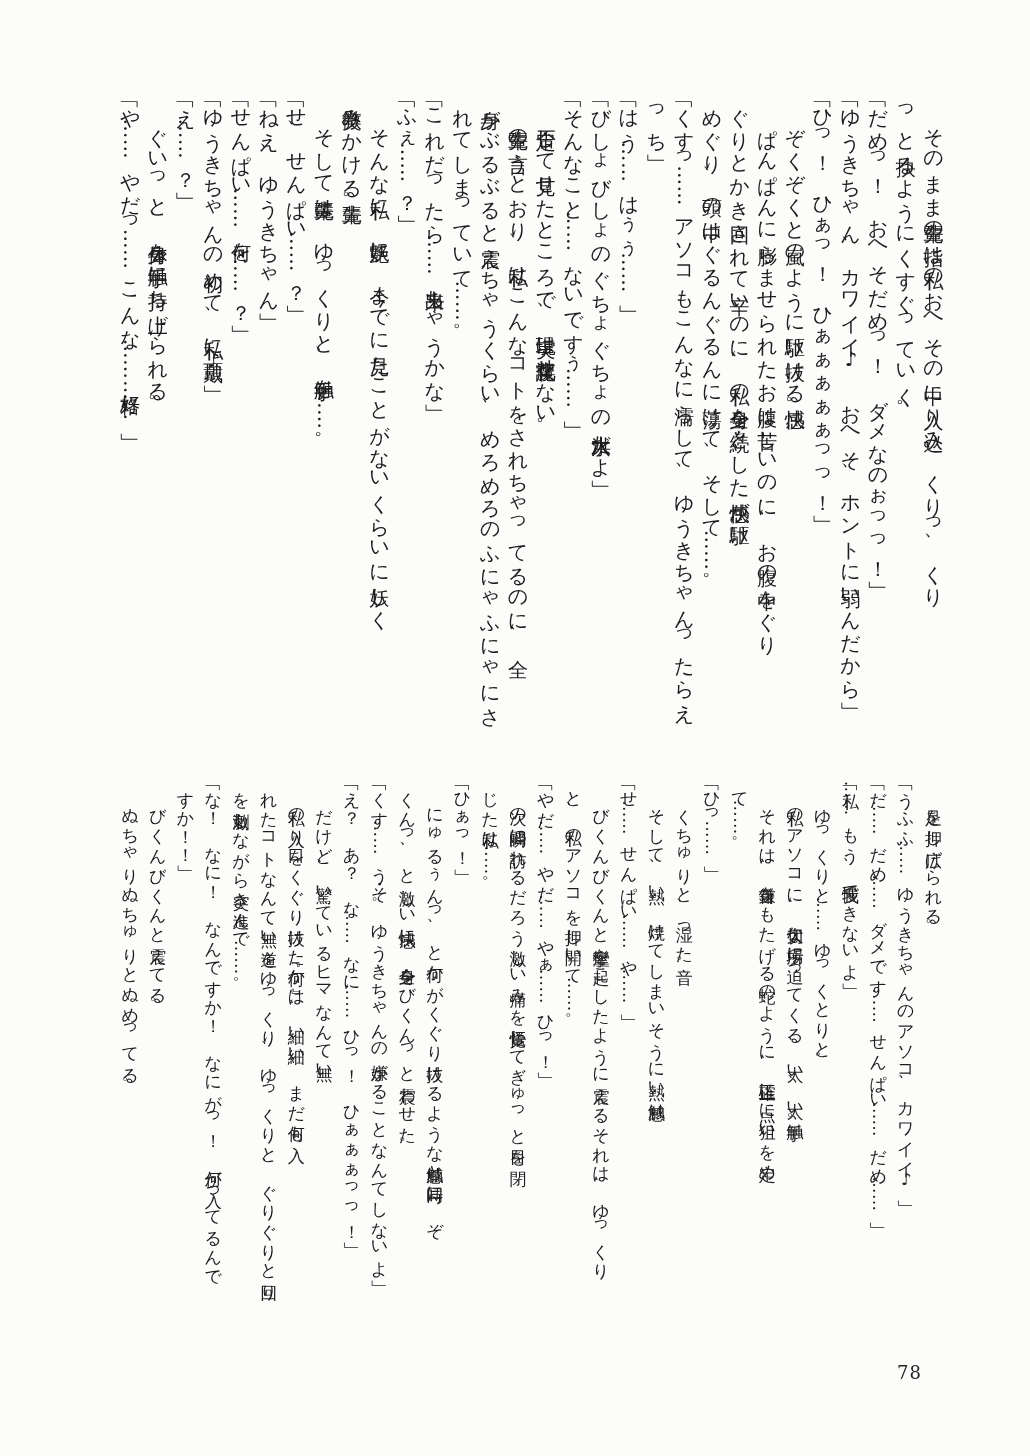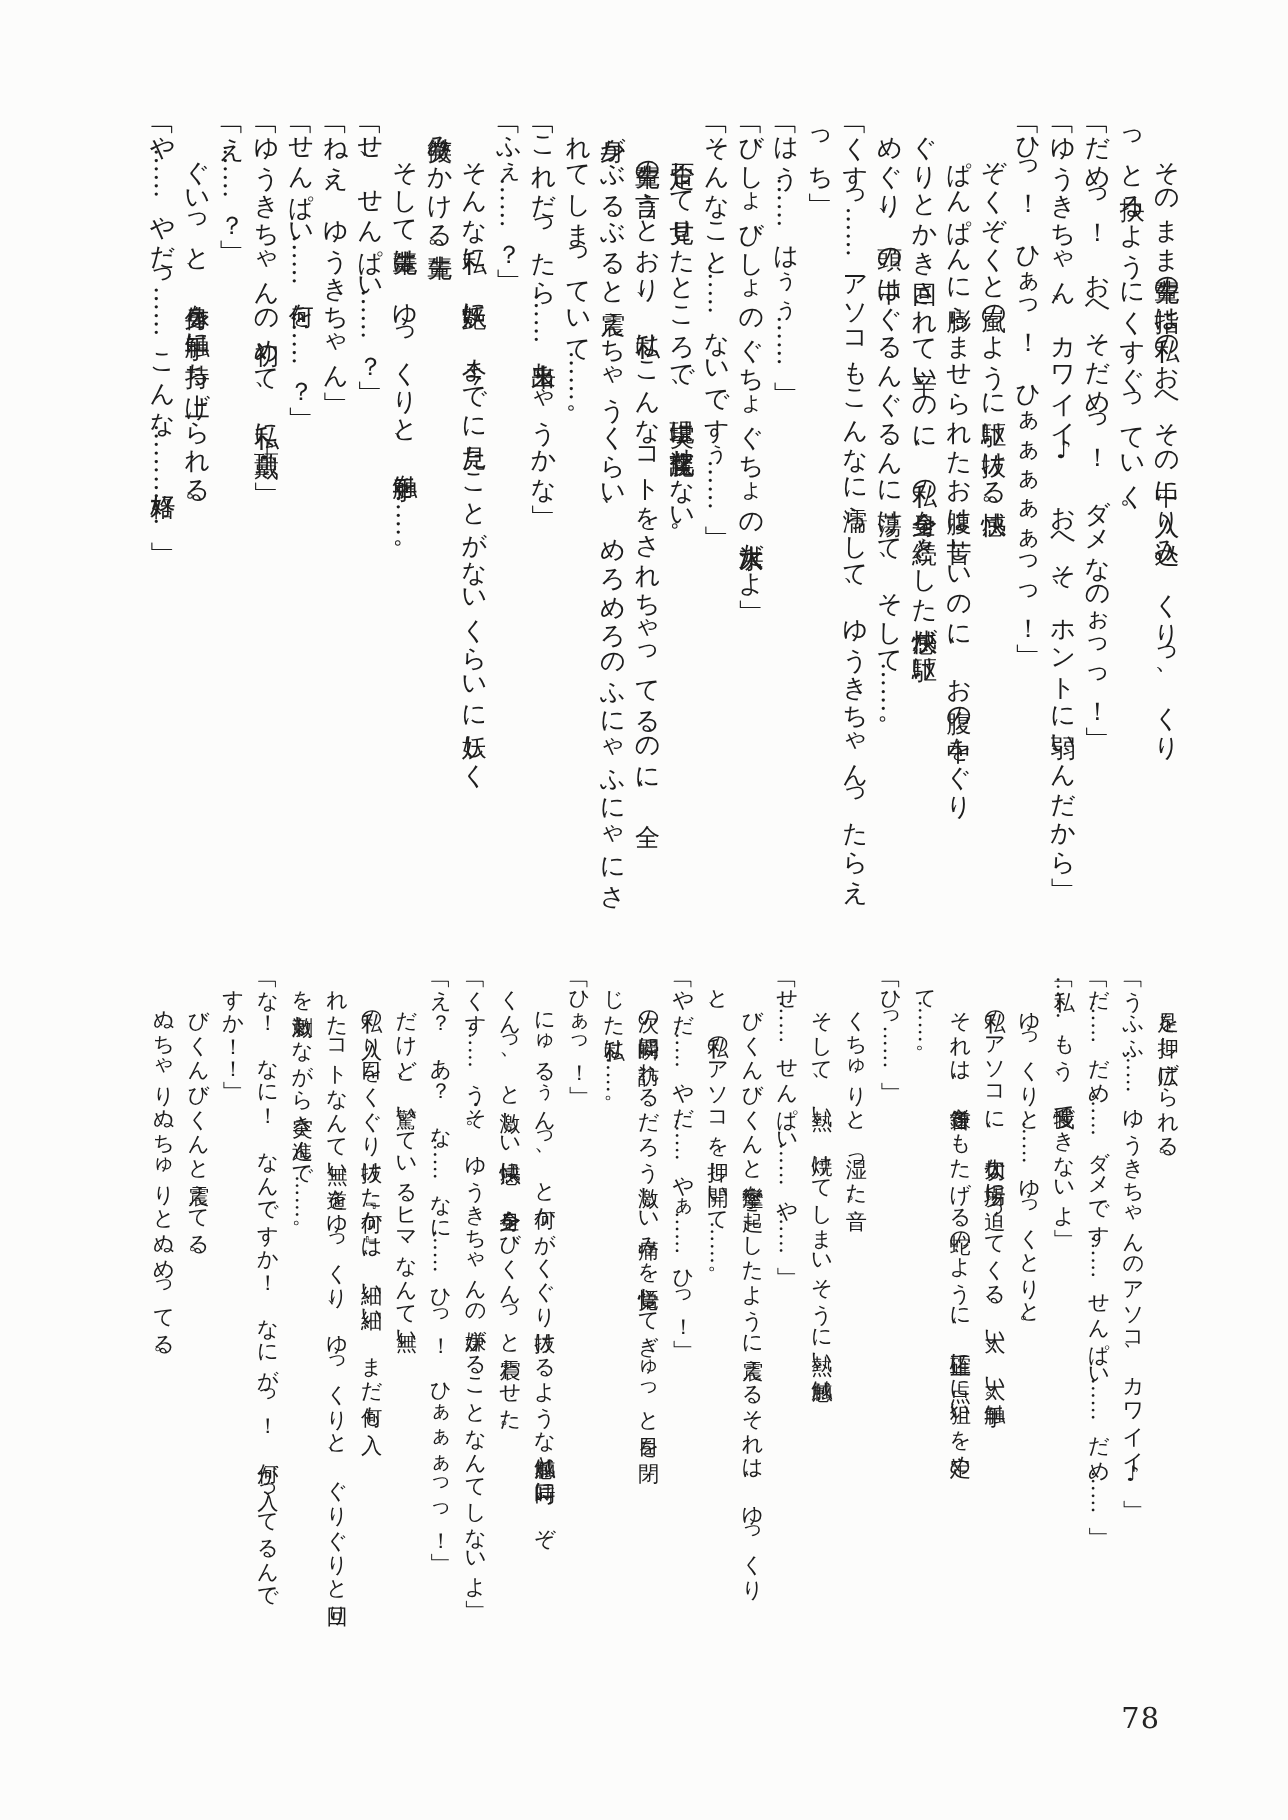--- a/index.html
+++ b/index.html
@@ -44,21 +44,21 @@
     white-space: nowrap;
   }
   .line.indent {
     text-indent: 1em;
   }
   .page-number {
     position: absolute;
     top: 1362px;
     left: 897px;
     font-family: "DejaVu Serif", "Liberation Serif", serif;
-    font-size: 23px;
+    font-size: 18px;
     color: #242424;
     letter-spacing: 1px;
   }
 </style>
 </head>
 <body>
 
 <div class="page">
   <section class="vblock top">
       <div class="line indent">そのまま先輩の指は私のおへその中に入り込み、くりっ、くり</div>

